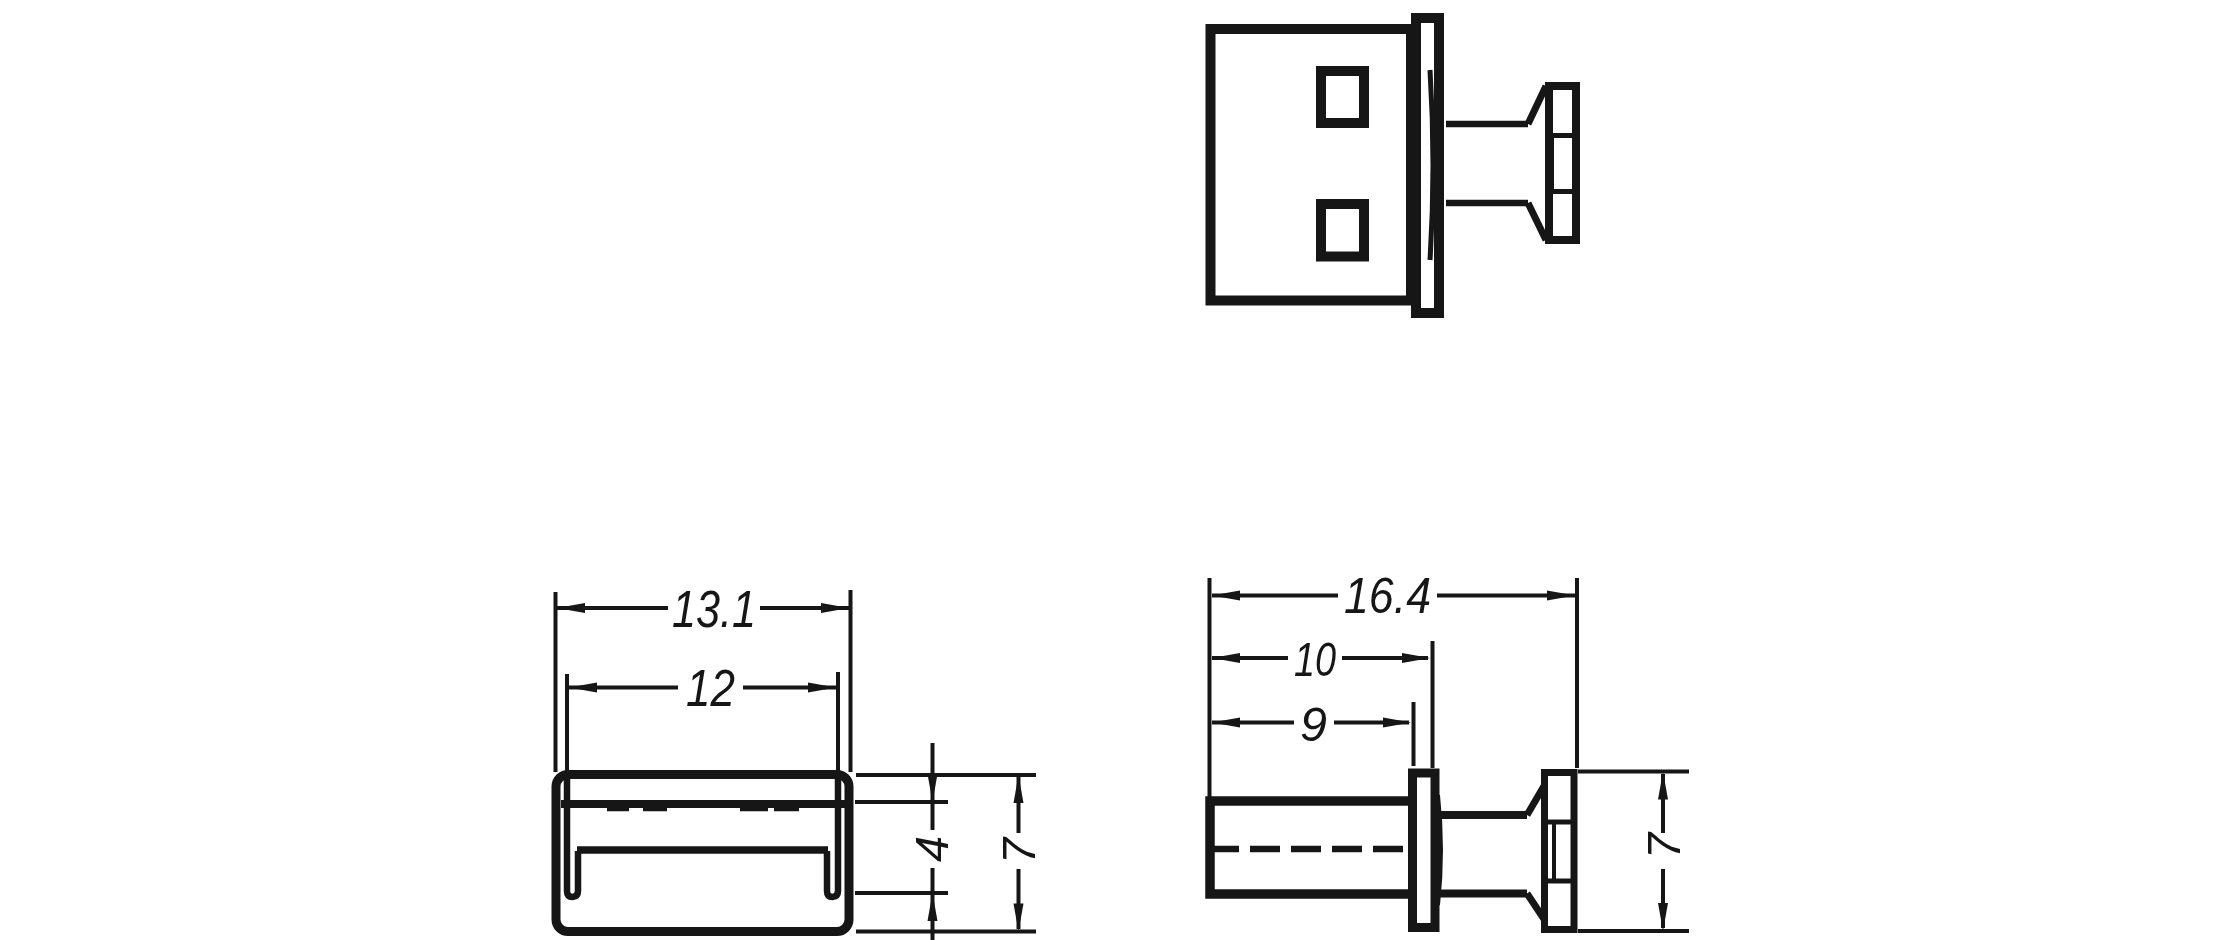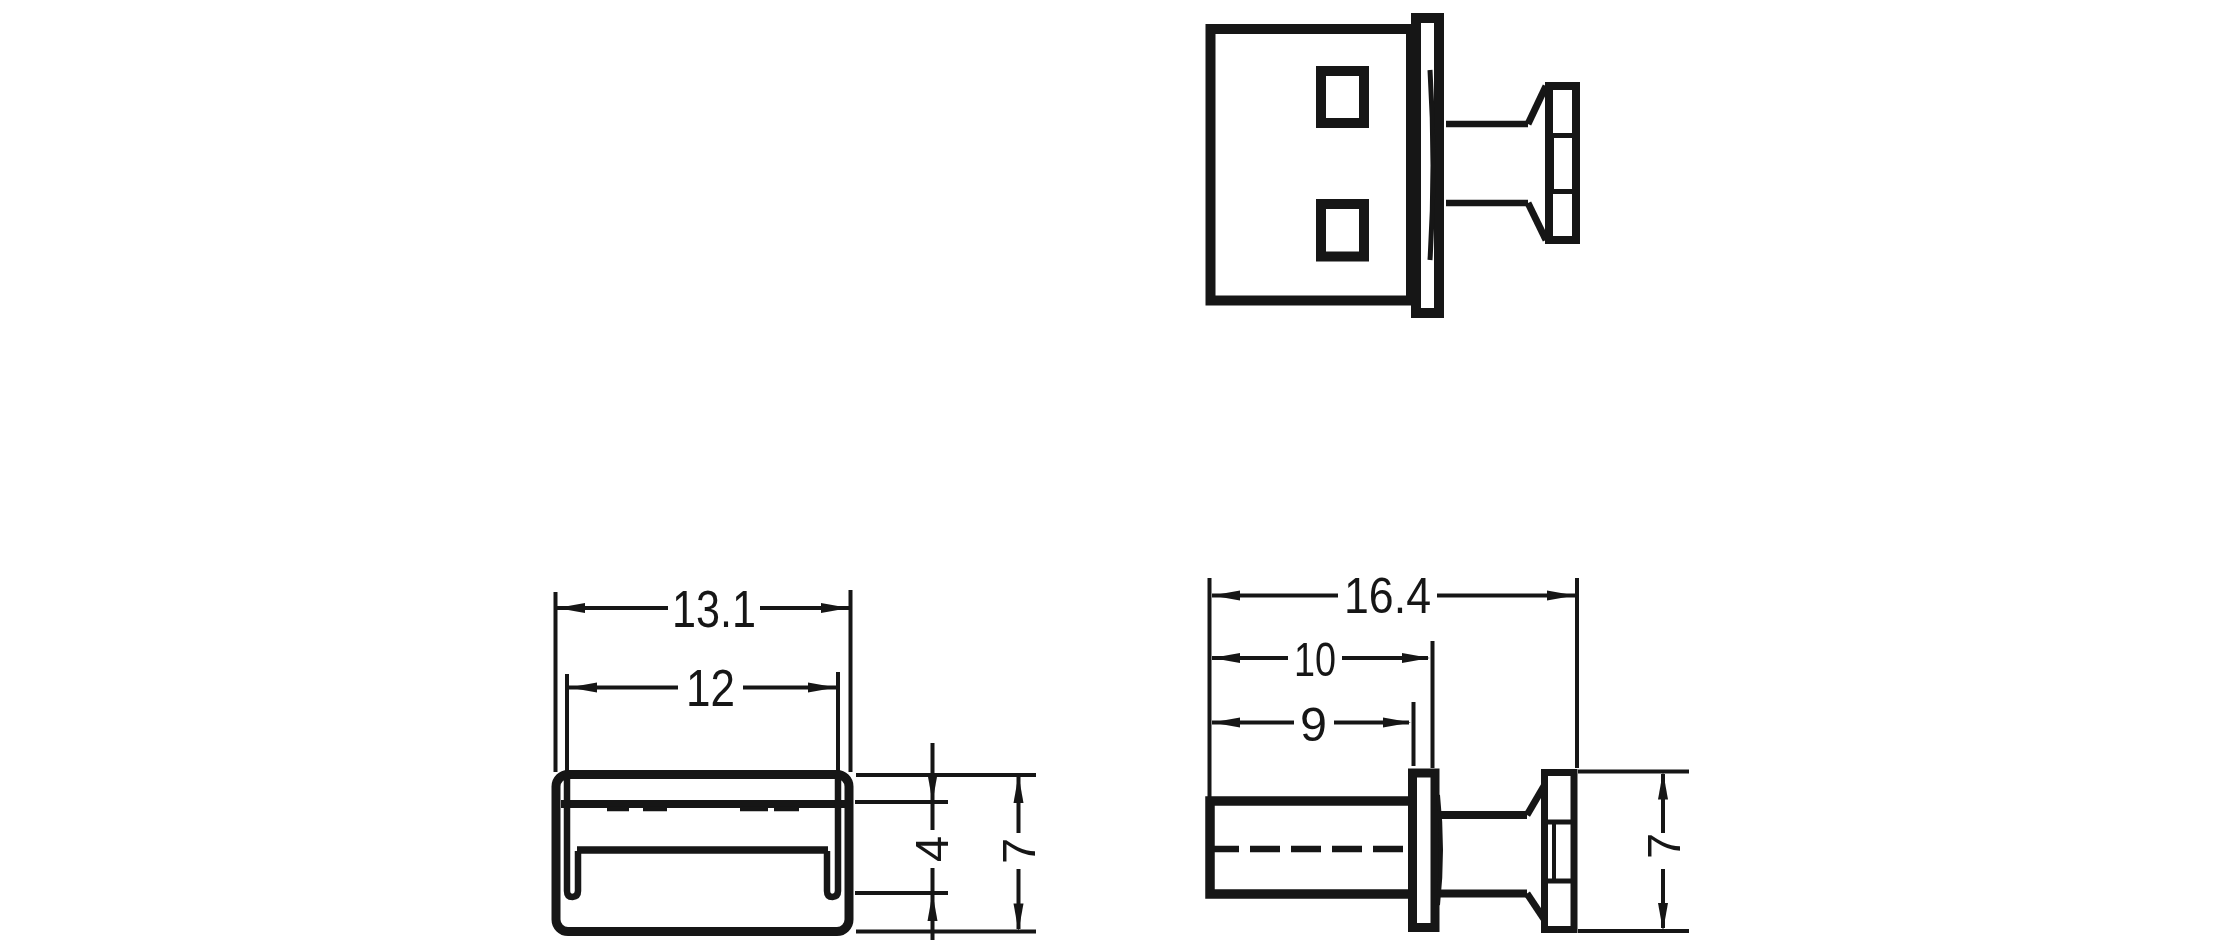--- a/index.html
+++ b/index.html
@@ -1,16 +1,16 @@
 <!DOCTYPE html>
 <html><head>
 <meta charset="utf-8">
 <style>
   html,body{margin:0;padding:0;background:#ffffff;}
-  .page{width:2240px;height:940px;position:relative;background:#ffffff;overflow:hidden;}
+  .page{width:2240px;height:940px;position:relative;background:#ffffff;overflow:hidden;font-style:italic;}
   text{font-family:"Liberation Sans", sans-serif;fill:#161616;}
 </style>
 </head>
 <body>
 <div class="page">
 <svg width="2240" height="940" viewBox="0 0 2240 940">
   <g fill="none" stroke="#161616" stroke-linecap="butt">
 
     <rect x="1210.5" y="29" width="200.5" height="271.5" stroke-width="10"></rect>
 

